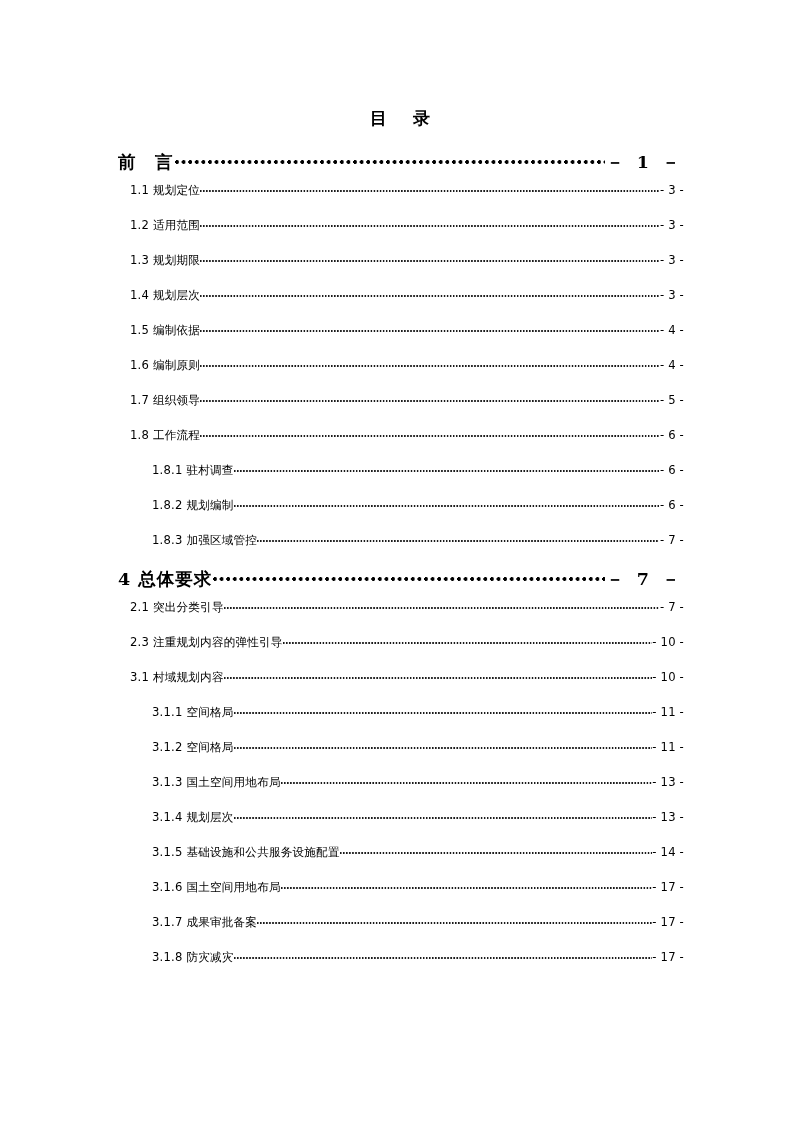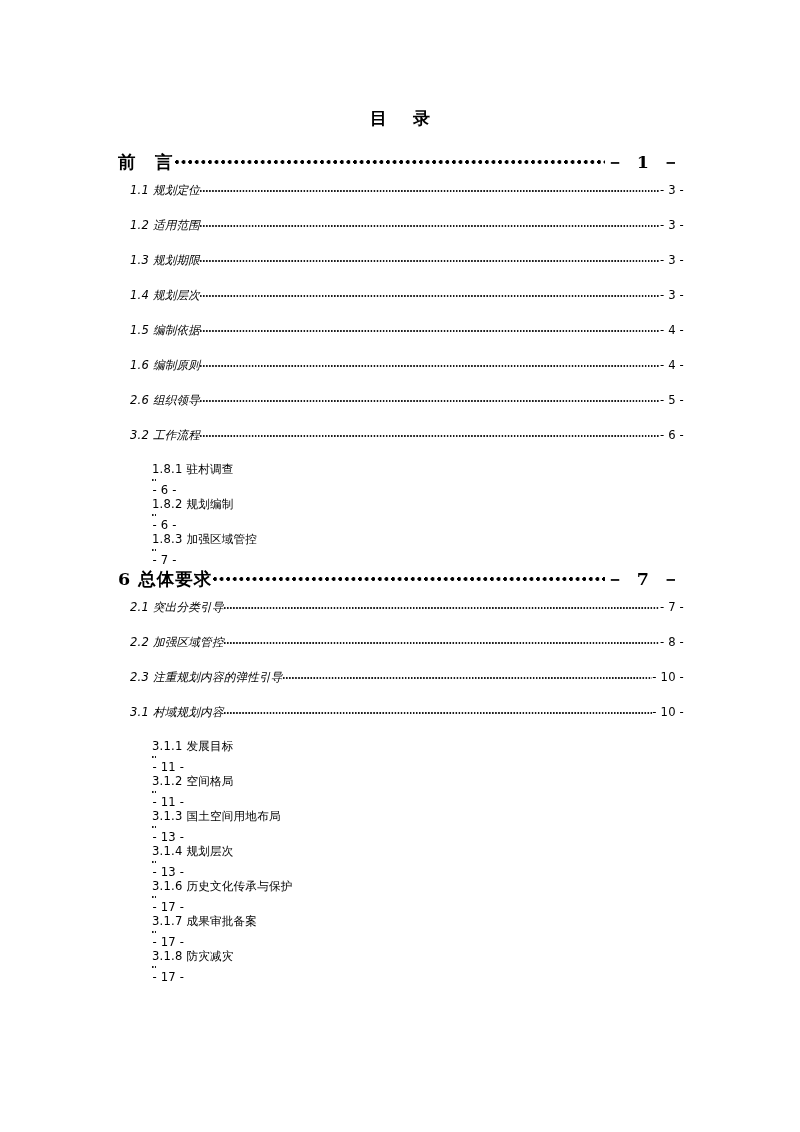--- a/index.html
+++ b/index.html
@@ -103,21 +103,20 @@
   
   .lvl2 {
     font-family: "DejaVu Sans", "Liberation Sans", sans-serif;
     font-weight: normal;
     font-size: 11.6px;
     height: 35px;
     padding-left: 14px;
   }
   .lvl2 .label {
     letter-spacing: 0.2px;
-    font-style: italic;
   }
   .lvl2 .leader,
   .lvl3 .leader {
     position: relative;
     height: 12px;
   }
   .lvl2 .leader::before,
   .lvl3 .leader::before {
     content: "";
     position: absolute;
@@ -136,21 +135,20 @@
     padding-left: 0.5px;
   }
 
   
   .lvl3 {
     font-family: "DejaVu Sans", "Liberation Sans", sans-serif;
     font-weight: normal;
     font-size: 11.6px;
     height: 35px;
     padding-left: 36px;
-    flex-direction: column;
   }
   .lvl3 .label {
     letter-spacing: 0.2px;
   }
 </style>
 </head>
 <body>
 
 <div class="page">
 
@@ -187,91 +185,91 @@
         <span class="label">1.5 编制依据</span>
         <span class="leader"></span>
         <span class="pageno">- 4 -</span>
       </div>
       <div class="toc-entry lvl2">
         <span class="label">1.6 编制原则</span>
         <span class="leader"></span>
         <span class="pageno">- 4 -</span>
       </div>
       <div class="toc-entry lvl2">
-        <span class="label">2.6 组织领导</span>
+        <span class="label">1.7 组织领导</span>
         <span class="leader"></span>
         <span class="pageno">- 5 -</span>
       </div>
       <div class="toc-entry lvl2">
-        <span class="label">3.2 工作流程</span>
+        <span class="label">1.8 工作流程</span>
         <span class="leader"></span>
         <span class="pageno">- 6 -</span>
       </div>
       <div class="toc-entry lvl3">
         <span class="label">1.8.1 驻村调查</span>
         <span class="leader"></span>
         <span class="pageno">- 6 -</span>
       </div>
       <div class="toc-entry lvl3">
         <span class="label">1.8.2 规划编制</span>
         <span class="leader"></span>
         <span class="pageno">- 6 -</span>
       </div>
       <div class="toc-entry lvl3">
         <span class="label">1.8.3 加强区域管控</span>
         <span class="leader"></span>
         <span class="pageno">- 7 -</span>
       </div>
       <div class="toc-entry lvl1">
-        <span class="label">6 总体要求</span>
+        <span class="label">4 总体要求</span>
         <span class="leader"></span>
         <span class="pageno">－ 7 －</span>
       </div>
       <div class="toc-entry lvl2">
         <span class="label">2.1 突出分类引导</span>
         <span class="leader"></span>
         <span class="pageno">- 7 -</span>
       </div>
       <div class="toc-entry lvl2">
-        <span class="label">2.2 加强区域管控</span>
-        <span class="leader"></span>
-        <span class="pageno">- 8 -</span>
-      </div>
-      <div class="toc-entry lvl2">
         <span class="label">2.3 注重规划内容的弹性引导</span>
         <span class="leader"></span>
         <span class="pageno">- 10 -</span>
       </div>
       <div class="toc-entry lvl2">
         <span class="label">3.1 村域规划内容</span>
         <span class="leader"></span>
         <span class="pageno">- 10 -</span>
       </div>
       <div class="toc-entry lvl3">
-        <span class="label">3.1.1 发展目标</span>
+        <span class="label">3.1.1 空间格局</span>
         <span class="leader"></span>
         <span class="pageno">- 11 -</span>
       </div>
       <div class="toc-entry lvl3">
         <span class="label">3.1.2 空间格局</span>
         <span class="leader"></span>
         <span class="pageno">- 11 -</span>
       </div>
       <div class="toc-entry lvl3">
         <span class="label">3.1.3 国土空间用地布局</span>
         <span class="leader"></span>
         <span class="pageno">- 13 -</span>
       </div>
       <div class="toc-entry lvl3">
         <span class="label">3.1.4 规划层次</span>
         <span class="leader"></span>
         <span class="pageno">- 13 -</span>
       </div>
       <div class="toc-entry lvl3">
-        <span class="label">3.1.6 历史文化传承与保护</span>
+        <span class="label">3.1.5 基础设施和公共服务设施配置</span>
+        <span class="leader"></span>
+        <span class="pageno">- 14 -</span>
+      </div>
+      <div class="toc-entry lvl3">
+        <span class="label">3.1.6 国土空间用地布局</span>
         <span class="leader"></span>
         <span class="pageno">- 17 -</span>
       </div>
       <div class="toc-entry lvl3">
         <span class="label">3.1.7 成果审批备案</span>
         <span class="leader"></span>
         <span class="pageno">- 17 -</span>
       </div>
       <div class="toc-entry lvl3">
         <span class="label">3.1.8 防灾减灾</span>

